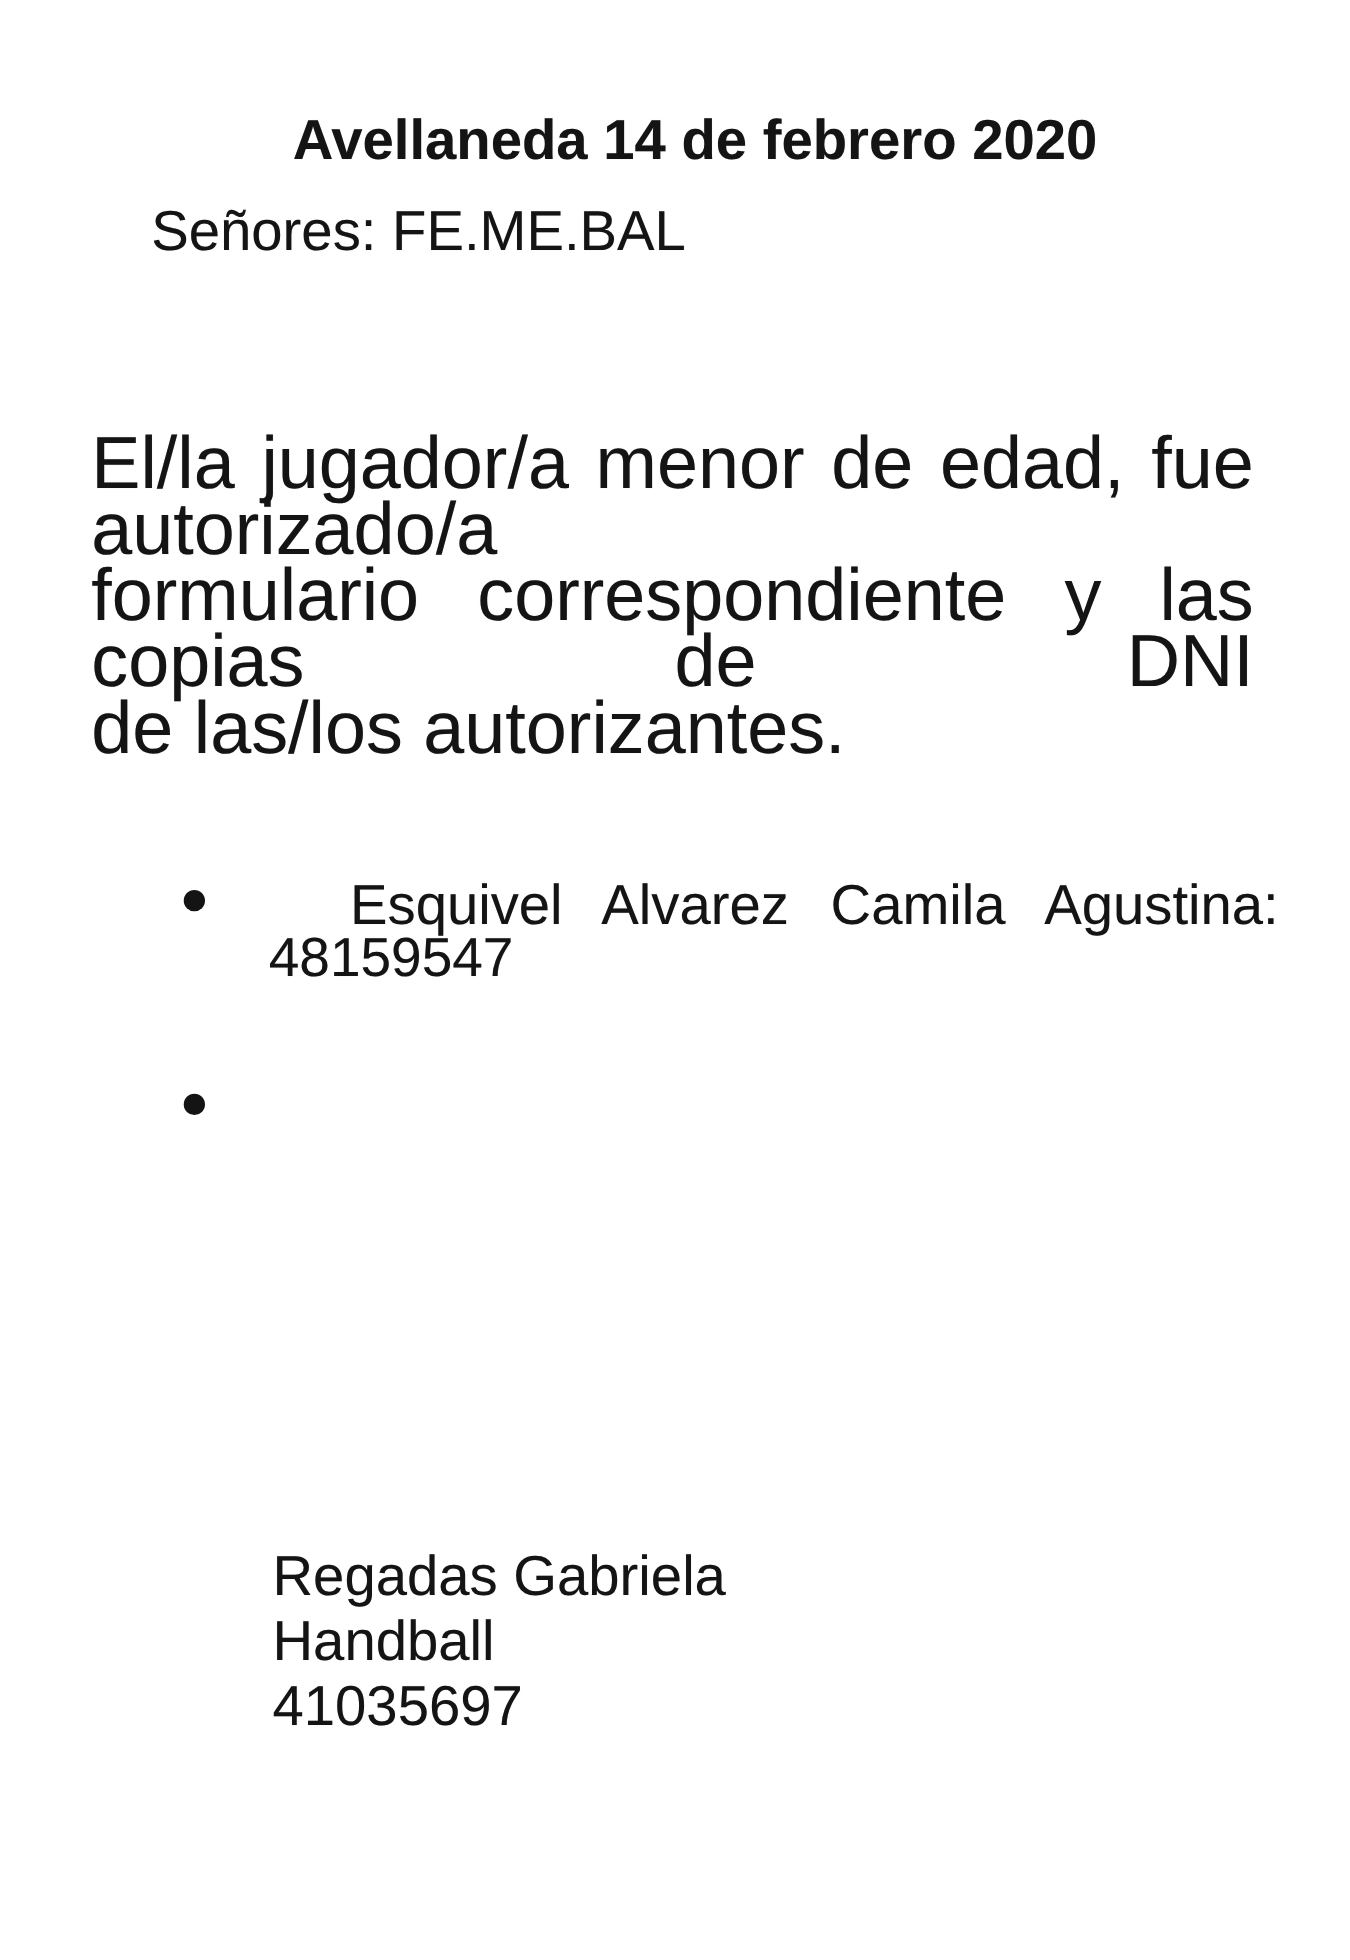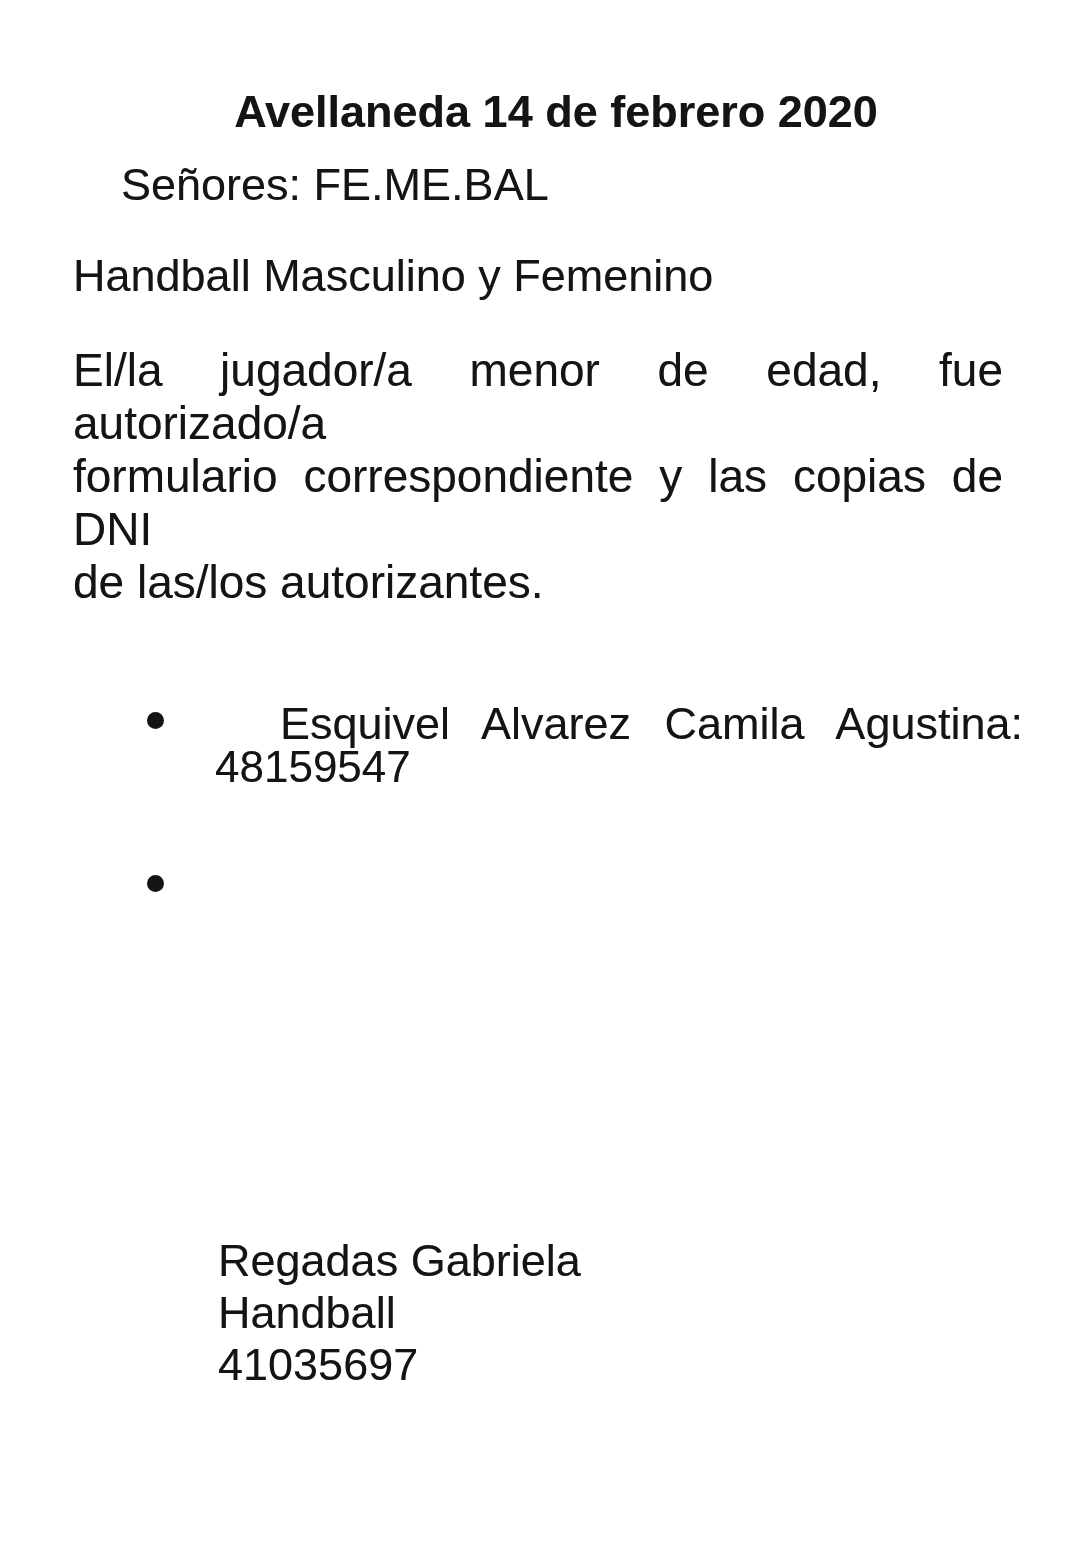--- a/index.html
+++ b/index.html
@@ -43,21 +43,21 @@
     left: 73px;
     font-size: 45px;
     line-height: 1.15;
     white-space: nowrap;
   }
   .paragraph {
     position: absolute;
     top: 344px;
     left: 73px;
     width: 930px;
-    font-size: 46px;
+    font-size: 59px;
     line-height: 53px;
   }
   .pline.just {
     text-align: justify;
     text-align-last: justify;
   }
   .bullet-dot {
     position: absolute;
     width: 17px;
     height: 17px;
@@ -103,21 +103,20 @@
 </style>
 </head>
 <body>
 
 <div class="page">
 
   <h1 class="heading">Avellaneda 14 de febrero 2020</h1>
 
   <div class="recipient">Señores: FE.ME.BAL</div>
 
-  <div class="subject">Handball Masculino y Femenino</div>
 
   <div class="paragraph">
     <div class="pline just">El/la jugador/a menor de edad, fue autorizado/a</div>
     <div class="pline just">formulario correspondiente y las copias de DNI</div>
     <div class="pline">de las/los autorizantes.</div>
   </div>
 
   <div class="bullet-dot b1-dot"></div>
   <div class="b1-line1">Esquivel Alvarez Camila Agustina:</div>
   <div class="b1-line2">48159547</div>

